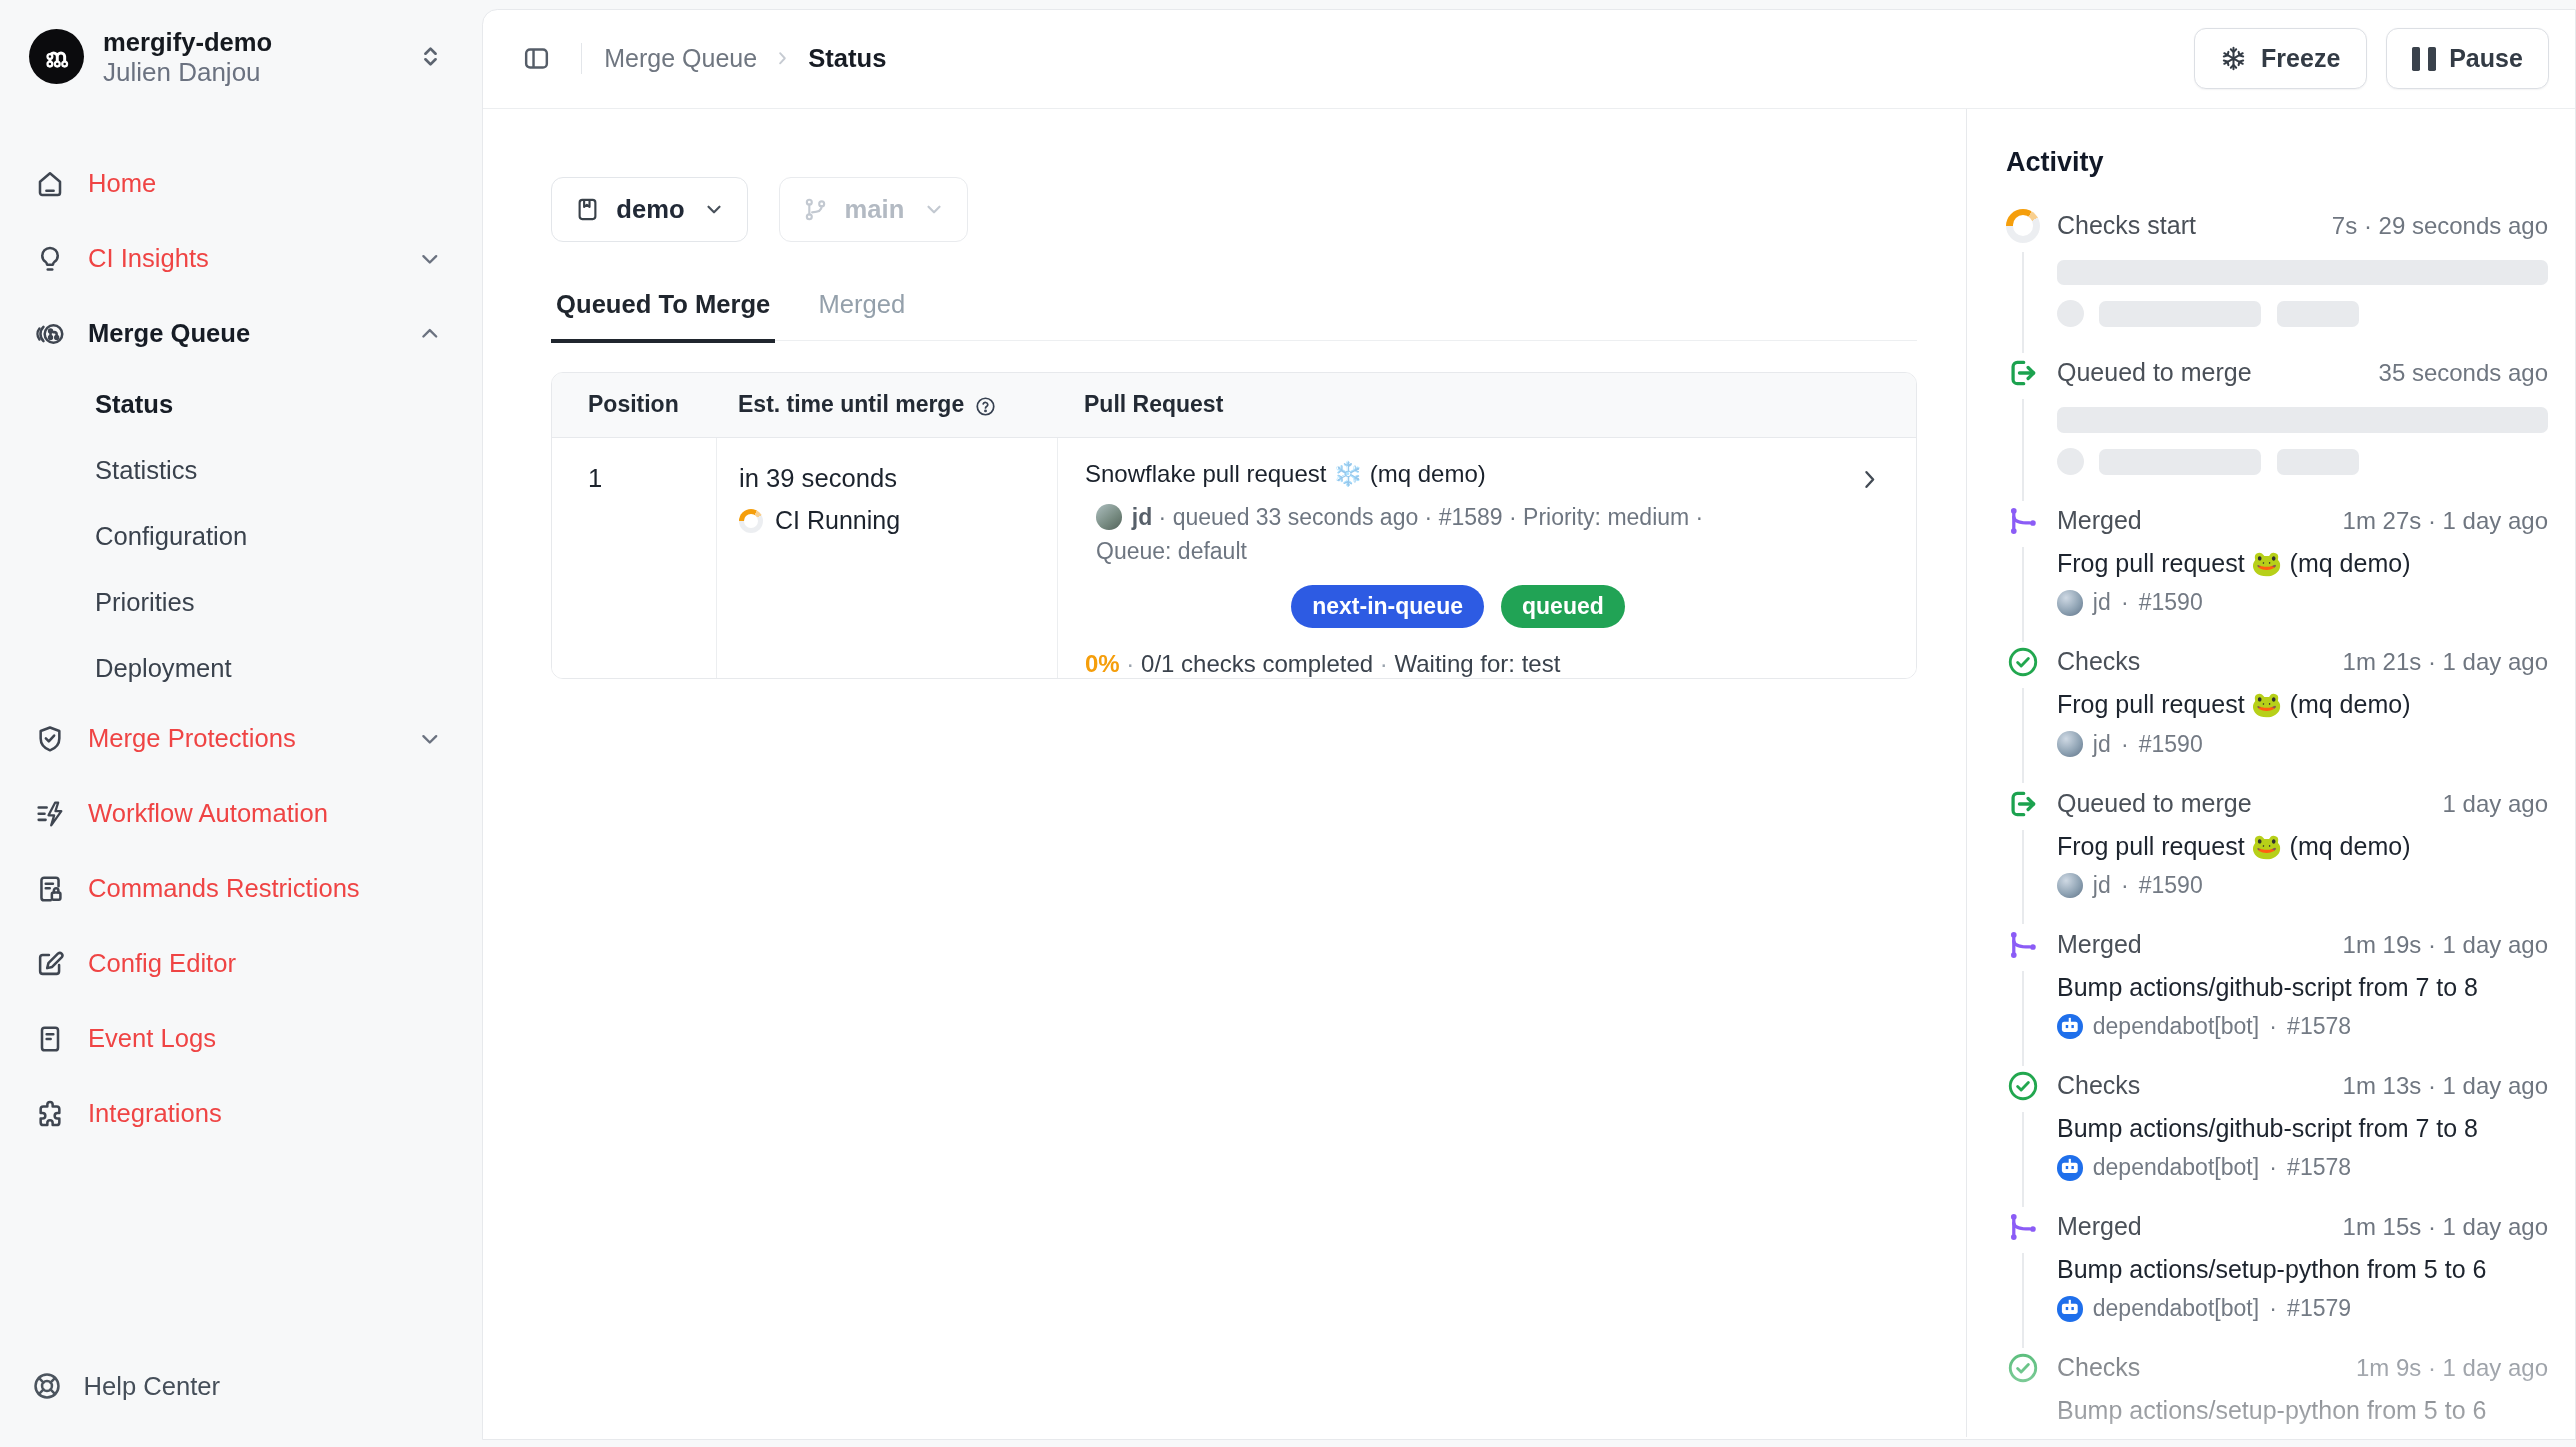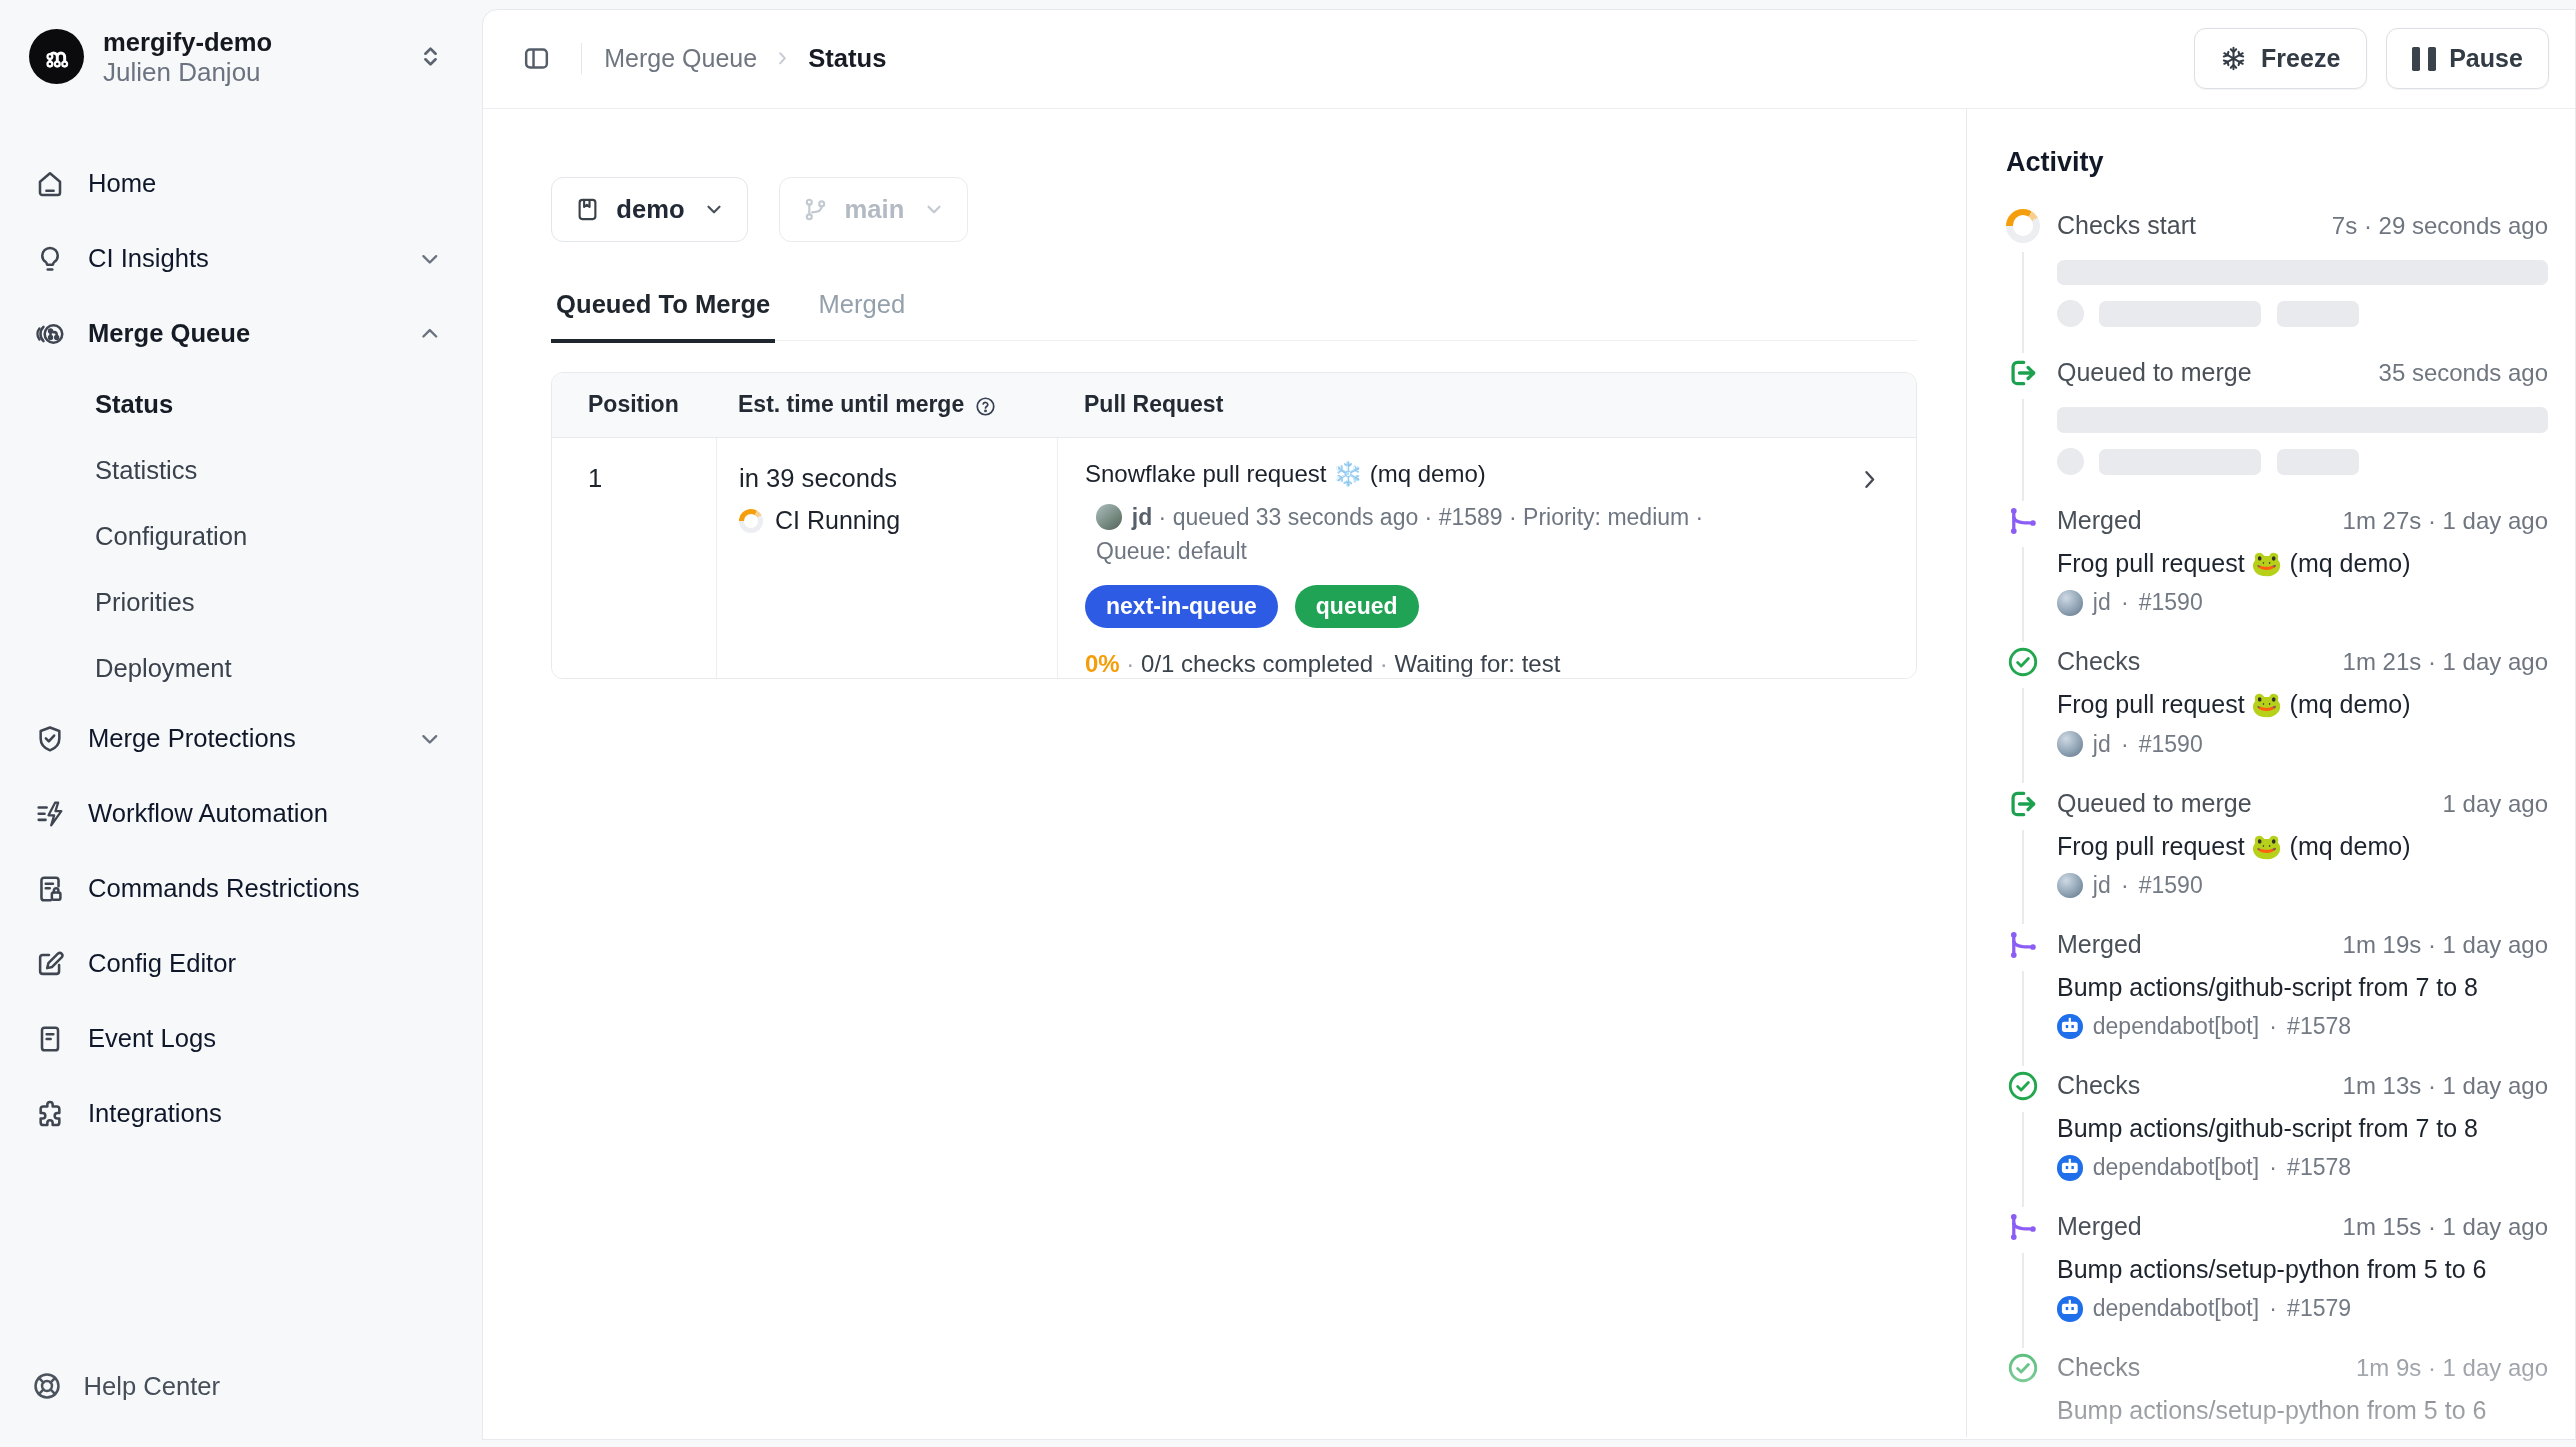--- a/index.html
+++ b/index.html
@@ -24,21 +24,21 @@
     display:flex; align-items:center; justify-content:center; flex:none;
   }
   .ws-texts { flex:1; min-width:0; }
   .ws-org { font-size:25.6px; font-weight:700; color:#15191f; line-height:31px; }
   .ws-user { font-size:26px; color:#6b7280; line-height:28px; }
   .ws-chevrons { color:#5c6470; margin-right:12px; }
 
   .nav { margin-top:60px; }
   .nav-item {
     height:75px; display:flex; align-items:center; gap:22px;
-    padding-left:34px; cursor:pointer; font-size:25.6px; font-weight:500; color:#0f172a;
+    padding-left:34px; cursor:pointer; font-size:25.6px; font-weight:500; color:#ef4444;
   }
   .nav-item .ni-icon { color:#3f4651; flex:none; }
   .nav-item .ni-chev { margin-left:auto; margin-right:39px; color:#6b7280; }
   .nav-item.active { font-weight:700; color:#161c25; }
   .nav-sub {
     height:66px; display:flex; align-items:center; padding-left:95px;
     cursor:pointer; font-size:25.6px; font-weight:500; color:#3a424d;
   }
   .nav-sub.active { font-weight:700; color:#171d26; }
 
@@ -119,21 +119,21 @@
   .spin.s28 { width:24px; height:24px; } .spin.s28::after { inset:5.1px; }
   .spin.s40 { width:34px; height:34px; } .spin.s40::after { inset:6.8px; }
   .cell-pr { padding:22px 85px 0 27px; position:relative; }
   .pr-title { font-size:24px; font-weight:500; color:#1a212b; }
   .pr-meta { margin-top:12px; font-size:23px; color:#6e7681; line-height:34px; display:block;margin-left:11px; }
   .pr-meta .avatar { vertical-align:-5.1px; margin-right:10.2px; }
   .pr-meta .author { color:#57606a; font-weight:600; }
   .avatar { display:inline-block; width:25.6px; height:25.6px; border-radius:50%; }
   .avatar.jd { background:radial-gradient(circle at 35% 30%,#cfd9e4,#8fa3b4 55%,#5e7186); }
   .avatar.jd2 { background:linear-gradient(140deg,#aebfc0,#75897f 60%,#53625a); }
-  .pr-badges { margin-top:17px; display:flex; gap:17px; }
+  .pr-badges { margin-top:17px; display:flex; gap:17px;justify-content:center; }
   .badge { height:43px; display:flex; align-items:center; padding:0 21px; border-radius:22px;
     color:#fff; font-size:23px; font-weight:600; }
   .pr-checks { margin-top:22px; font-size:24px; color:#3a424c; }
   .pr-checks .pct { color:#f59e0b; font-weight:600; }
   .pr-checks .sep { color:#9aa3ad; }
   .row-chevron { position:absolute; right:32px; top:27px; color:#444c56; }
 
   
   .activity { width:609px; flex:none; border-left:1.7px solid #e7e9ec; padding:38px 27px 0 39px; overflow:hidden; }
   .act-title { font-size:27px; font-weight:700; color:#111827; }

